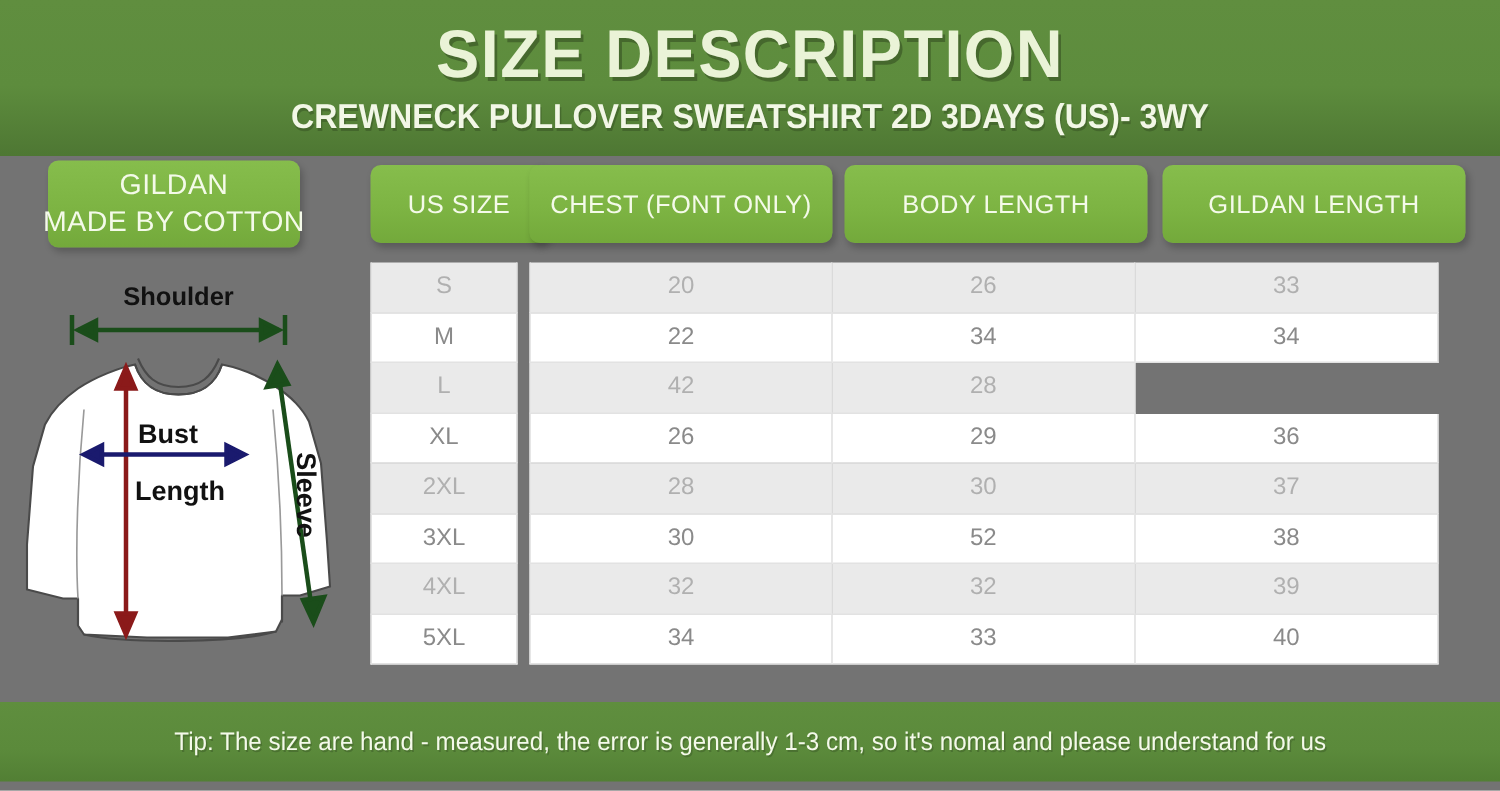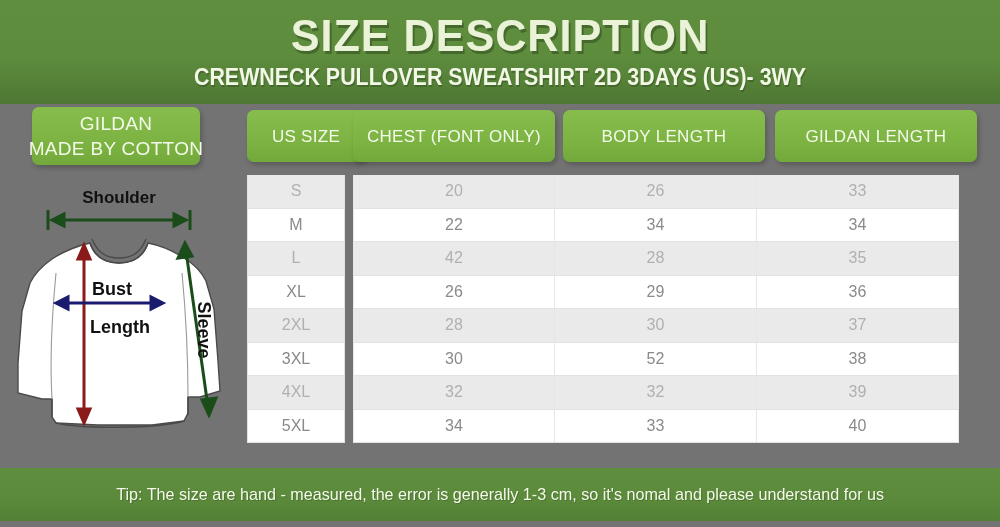--- a/index.html
+++ b/index.html
@@ -251,21 +251,20 @@
       <div class="cell size-col">M</div>
       <div class="cell num-col first">22</div>
       <div class="cell num-col">34</div>
       <div class="cell num-col">34</div>
     </div>
 
     <div class="row shaded">
       <div class="cell size-col">L</div>
       <div class="cell num-col first">42</div>
       <div class="cell num-col">28</div>
-      <div class="cell num-col">35</div>
     </div>
 
     <div class="row plain">
       <div class="cell size-col">XL</div>
       <div class="cell num-col first">26</div>
       <div class="cell num-col">29</div>
       <div class="cell num-col">36</div>
     </div>
 
     <div class="row shaded">

